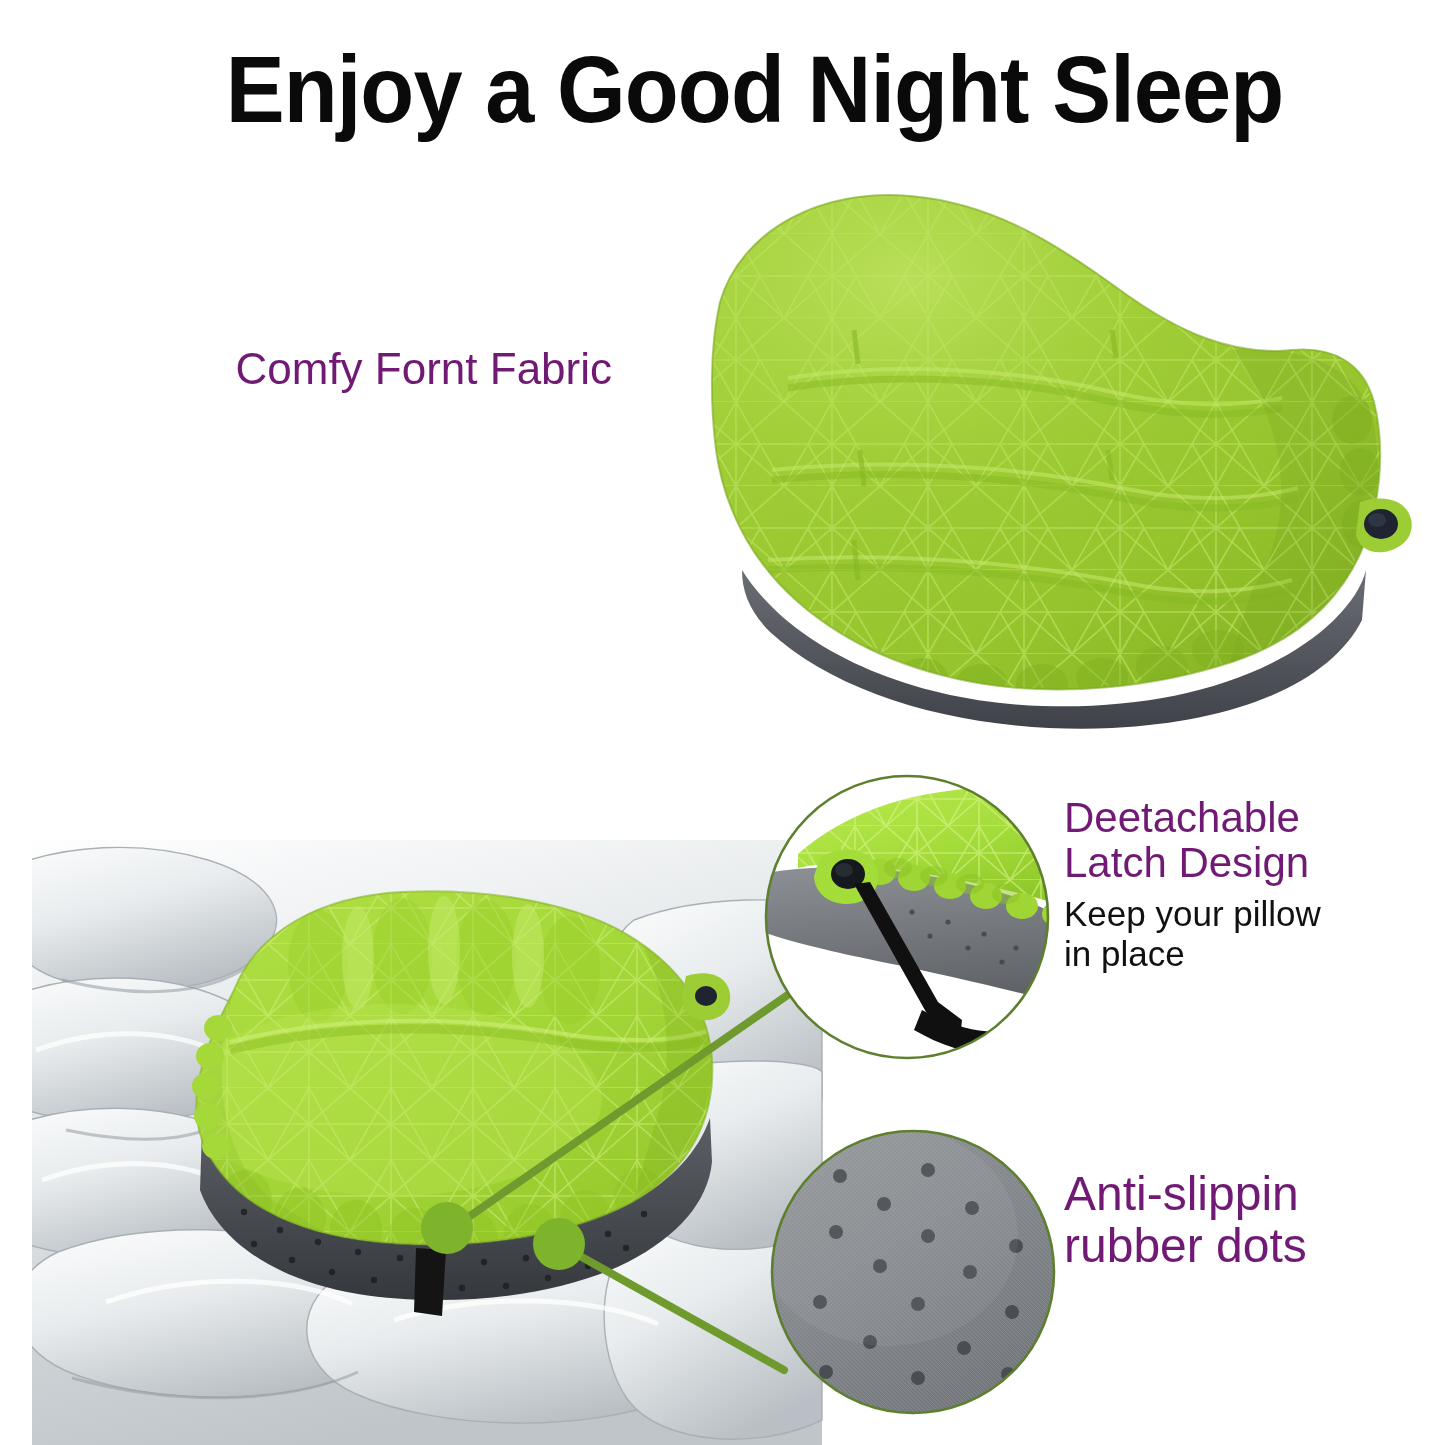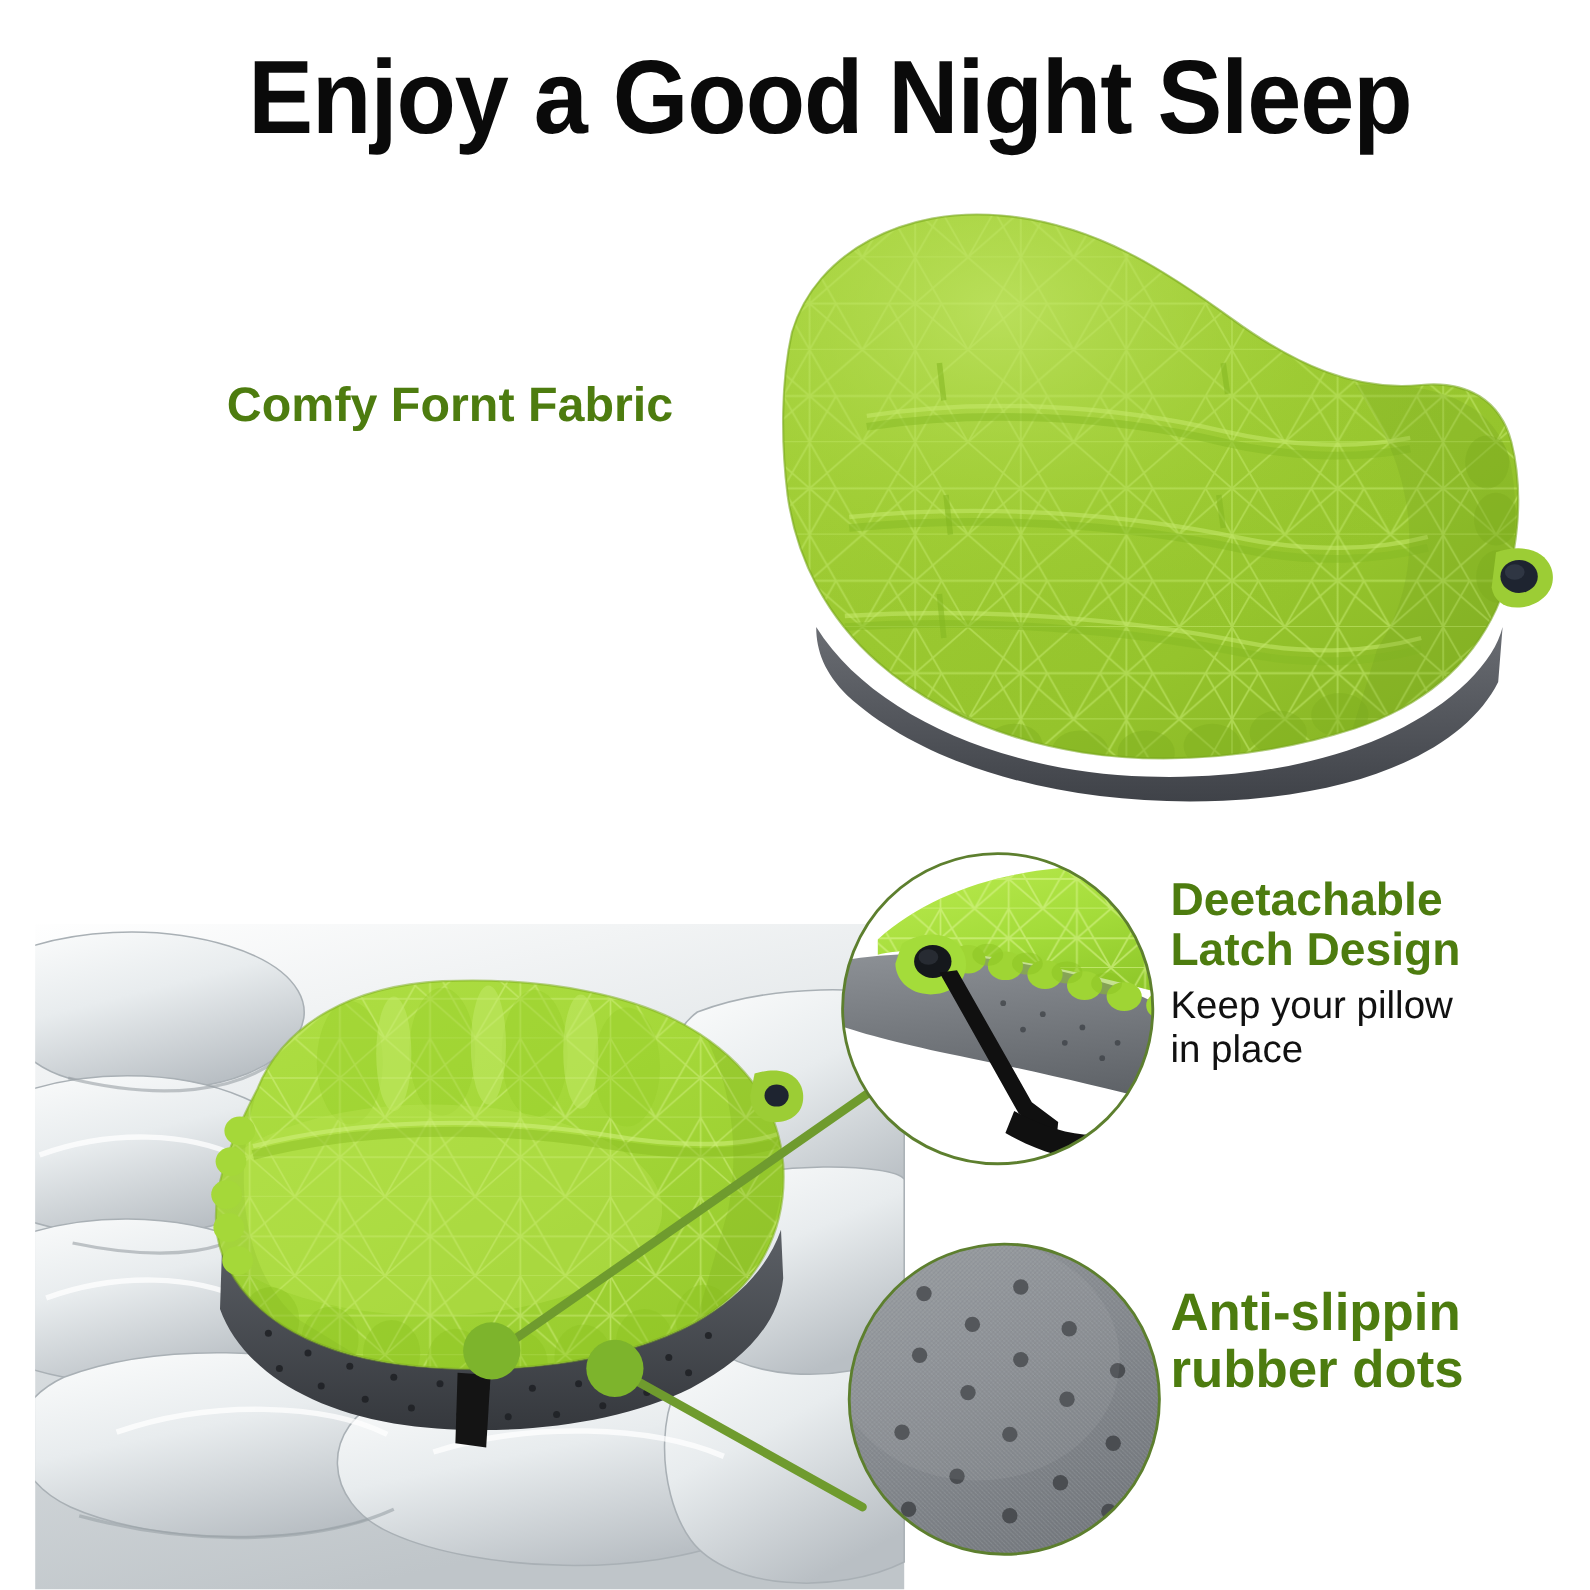--- a/index.html
+++ b/index.html
@@ -31,22 +31,22 @@
     color: #0a0a0a;
     line-height: 1.0;
     transform: scaleX(0.93);
     transform-origin: center top;
     white-space: nowrap;
   }
 
   
   .callout-text { position: absolute; }
   .callout-text .head {
-    font-weight: 700;
-    color: #4d7c0f;
+    font-weight: 400;
+    color: #701a75;
     line-height: 1.08;
     white-space: pre-line;
   }
   .callout-text .sub {
     color: #111111;
     line-height: 1.16;
     white-space: pre-line;
   }
 
   #text-fabric {

